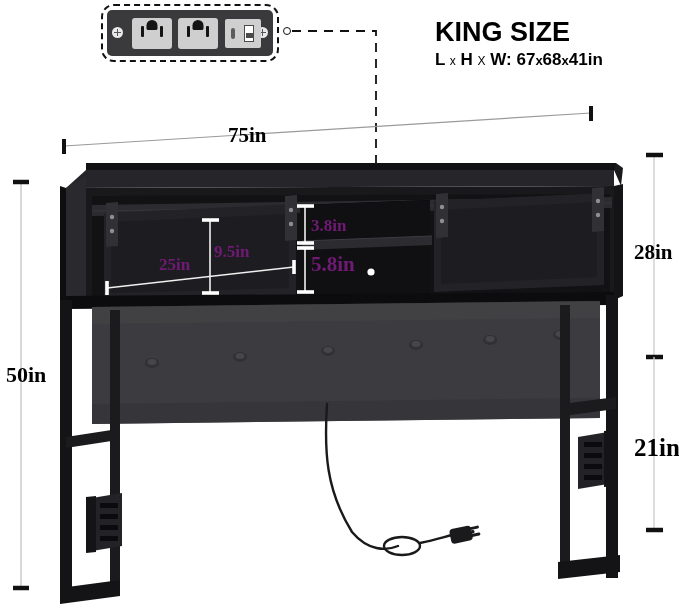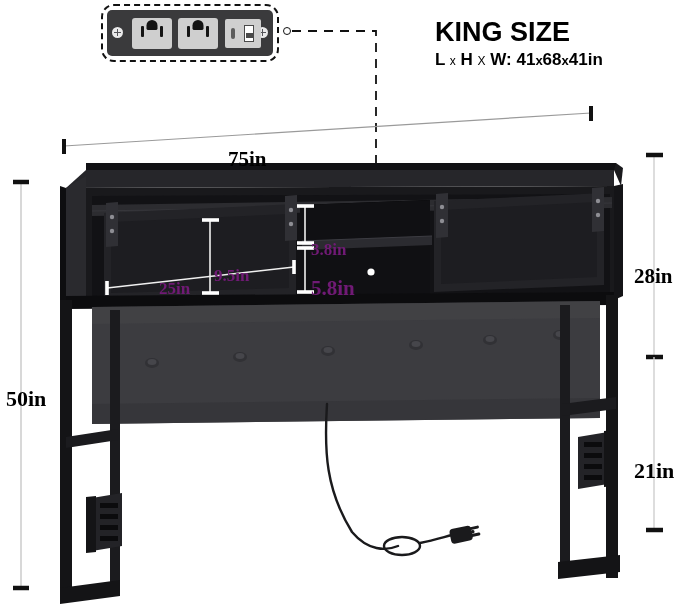--- a/index.html
+++ b/index.html
@@ -146,40 +146,39 @@
     pointer-events: none;
   }
 
   
   .dim {
     position: absolute;
     font-family: "Liberation Serif", serif;
     font-weight: bold;
     color: #000;
     white-space: nowrap;
-    margin-top: 24px;
   }
   .dim.white { color: #701a75; }
   .dim-75  { left: 228px; top: 123px; font-size: 21px; }
   .dim-50  { left: 6px;  top: 362px; font-size: 22px; }
   .dim-28  { left: 634px; top: 240px; font-size: 21px; }
-  .dim-21  { left: 634px; top: 434px; font-size: 22px; }
+  .dim-21  { left: 634px; top: 434px; font-size: 25px; }
   .dim-25  { left: 159px; top: 255px; font-size: 17px; }
   .dim-95  { left: 214px; top: 242px; font-size: 17px; }
   .dim-38  { left: 311px; top: 216px; font-size: 17px; }
   .dim-58  { left: 311px; top: 252px; font-size: 21px; }
 </style>
 </head>
 <body>
 
 <div id="root">
 
   <div class="title-block">
     <div class="title-main">KING SIZE</div>
-    <div class="title-sub"><span>L</span> <span class="xs">x</span> <span>H</span> <span class="xs">X</span> <span>W:</span> <span>41</span><span class="sm">x</span><span>68</span><span class="sm">x</span><span>41in</span></div>
+    <div class="title-sub"><span>L</span> <span class="xs">x</span> <span>H</span> <span class="xs">X</span> <span>W:</span> <span>67</span><span class="sm">x</span><span>68</span><span class="sm">x</span><span>41in</span></div>
   </div>
 
   <div class="callout-box"></div>
   <div class="outlet-plate">
     <div class="screw left"></div>
     <div class="screw right"></div>
 
     <div class="socket s1">
       <div class="gnd"></div>
       <div class="slot l"></div>

